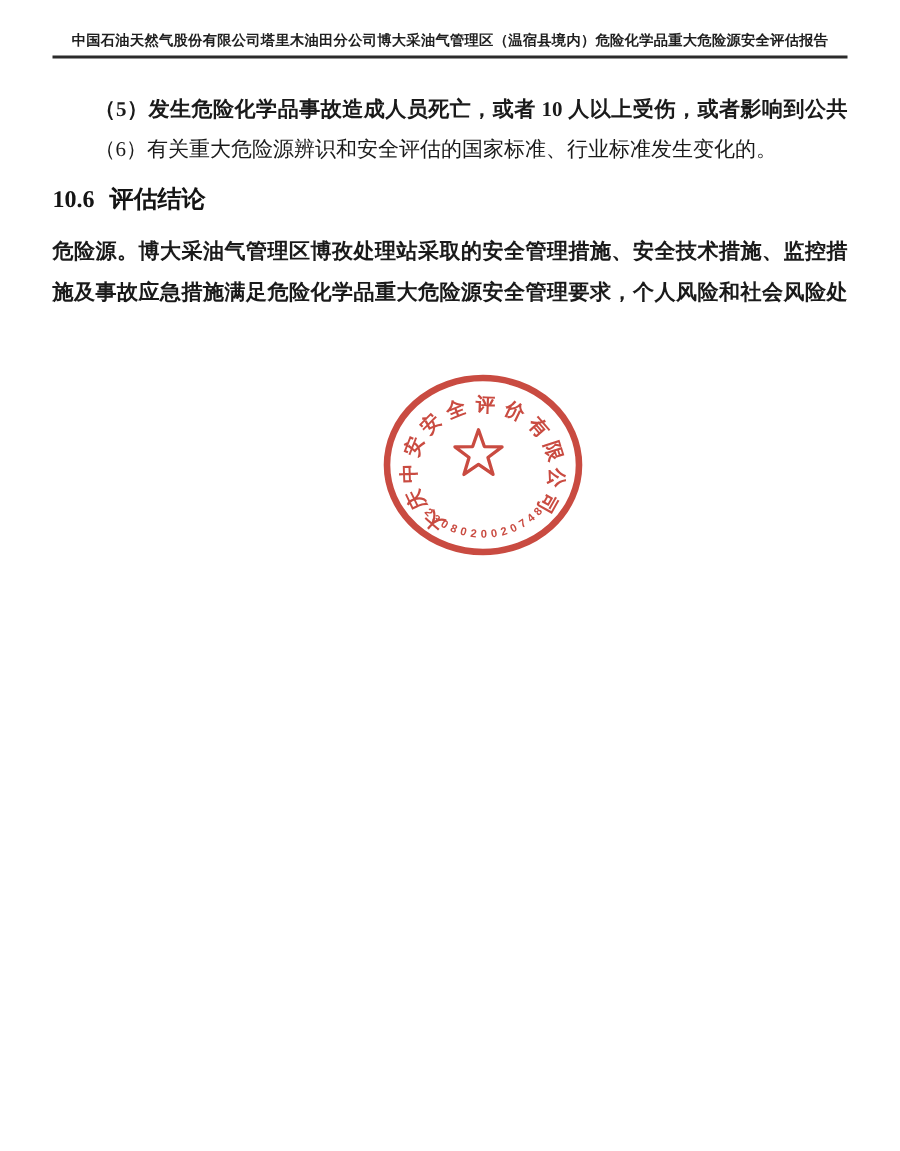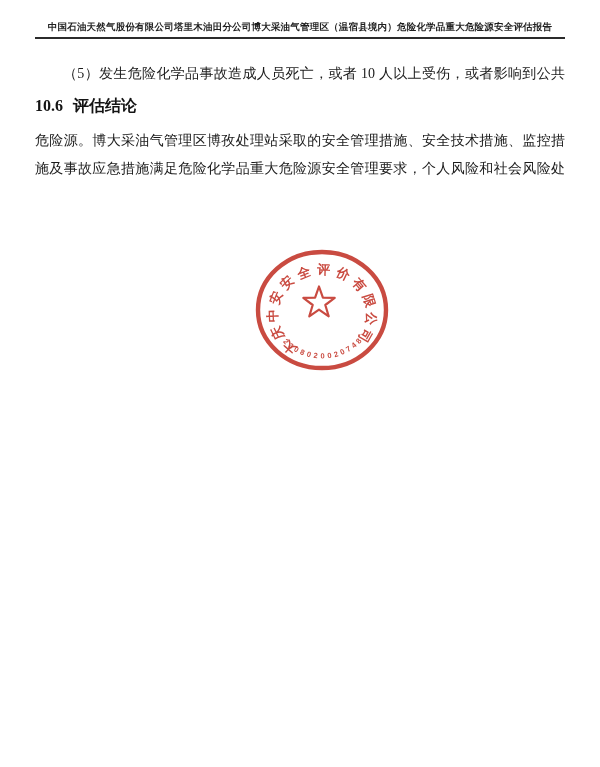--- a/index.html
+++ b/index.html
@@ -35,20 +35,21 @@
     font-size: 14px;
     line-height: 27.3px;
     color: #1a1a1a;
   }
   .line { display: block; }
   .indent { text-indent: 2em; }
   .jline {
     text-align: justify;
     text-justify: inter-character;
     text-align-last: justify;
+    font-weight: bold;
   }
   .section-heading {
     margin-top: 6px;
     margin-bottom: 8px;
     font-size: 16px;
     font-weight: bold;
     line-height: 26px;
     color: #141414;
   }
   .section-heading .sec-num { margin-right: 10px; }
@@ -77,20 +78,21 @@
 <body>
 
 <div class="page">
 
   <div class="header-title">中国石油天然气股份有限公司塔里木油田分公司博大采油气管理区（温宿县境内）危险化学品重大危险源安全评估报告</div>
 
   <div class="header-rule"></div>
 
   <div class="content">
     <span class="line indent jline">（5）发生危险化学品事故造成人员死亡，或者 10 人以上受伤，或者影响到公共</span>
+    <span class="line indent">（6）有关重大危险源辨识和安全评估的国家标准、行业标准发生变化的。</span>
 
     <div class="section-heading">
       <span class="sec-num">10.6</span><span>评估结论</span>
     </div>
 
     <span class="line jline">危险源。博大采油气管理区博孜处理站采取的安全管理措施、安全技术措施、监控措</span>
     <span class="line jline">施及事故应急措施满足危险化学品重大危险源安全管理要求，个人风险和社会风险处</span>
   </div>
 
   <div class="stamp-wrap">

